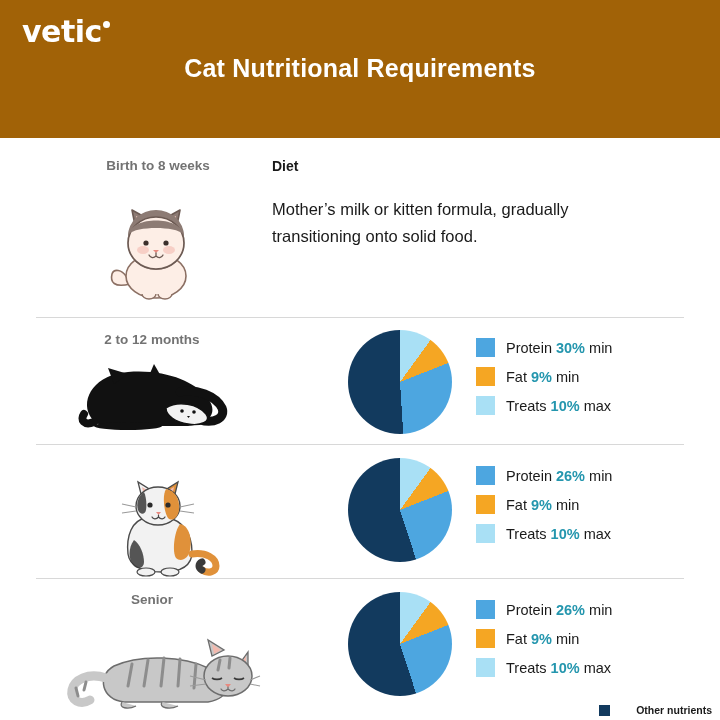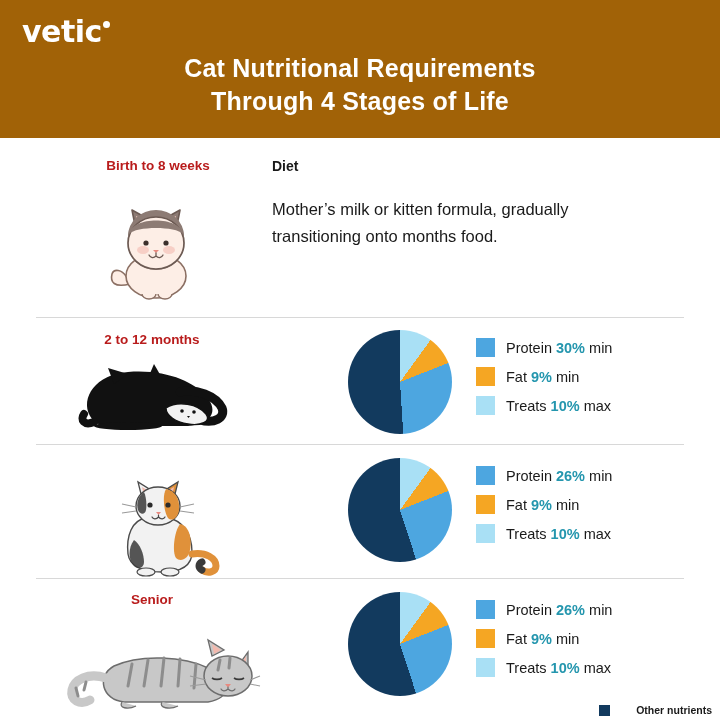--- a/index.html
+++ b/index.html
@@ -73,21 +73,21 @@
     position: absolute;
     left: 36px;
     width: 648px;
     height: 1px;
     background: #d8d8d8;
   }
   .stage-label {
     position: absolute;
     font-size: 13.5px;
     font-weight: bold;
-    color: #b91c1c;
+    color: #737373;
     text-align: center;
     white-space: nowrap;
   }
   .diet-heading {
     position: absolute;
     font-size: 14px;
     font-weight: bold;
     color: #1a1a1a;
   }
   .diet-text {
@@ -155,21 +155,20 @@
 </style>
 </head>
 <body>
 
 <div class="page">
 
   <div class="header">
     <div class="brand"><span>vetic</span><span class="dot"></span></div>
     <div class="title-block">
       <div class="title-line">Cat Nutritional Requirements</div>
-      <div class="title-line">Through 4 Stages of Life</div>
     </div>
   </div>
 
   <div class="row" style="top:138px;height:180px;">
     <div class="stage-label" style="left:58px;top:20px;width:200px;">Birth to 8 weeks</div>
 
     <svg class="cat-art" style="left:96px;top:50px;" width="120" height="120" viewBox="0 0 120 120">
       <ellipse cx="60" cy="88" rx="30" ry="22" fill="#fdeee6"></ellipse>
       <path d="M34 96 C18 100 14 94 16 86 C18 80 26 82 30 88 Z" fill="#fdeee6" stroke="#8b6f63" stroke-width="1.6" stroke-linejoin="round"></path>
       <ellipse cx="60" cy="88" rx="30" ry="22" fill="#fdeee6" stroke="#8b6f63" stroke-width="1.6"></ellipse>
@@ -185,21 +184,21 @@
       <ellipse cx="73" cy="62" rx="6" ry="4" fill="#f6c9bf" opacity="0.85"></ellipse>
       <circle cx="50" cy="55" r="2.6" fill="#3b2f2b"></circle>
       <circle cx="70" cy="55" r="2.6" fill="#3b2f2b"></circle>
       <path d="M57 62 L63 62 L60 65 Z" fill="#e8897f"></path>
       <path d="M60 65 L60 68 M60 68 C57 71 54 69 53 67 M60 68 C63 71 66 69 67 67" stroke="#6c5a53" stroke-width="1.3" fill="none" stroke-linecap="round"></path>
       <path d="M46 106 a7 5 0 0 0 14 0" fill="#fdeee6" stroke="#8b6f63" stroke-width="1.4"></path>
       <path d="M62 106 a7 5 0 0 0 14 0" fill="#fdeee6" stroke="#8b6f63" stroke-width="1.4"></path>
     </svg>
 
     <div class="diet-heading" style="left:272px;top:20px;">Diet</div>
-    <div class="diet-text" style="left:272px;top:58px;">Mother’s milk or kitten formula, gradually transitioning onto months food.</div>
+    <div class="diet-text" style="left:272px;top:58px;">Mother’s milk or kitten formula, gradually transitioning onto solid food.</div>
 
     <div class="row-divider" style="top:179px;"></div>
   </div>
 
   <div class="row" style="top:318px;height:126px;">
     <div class="stage-label" style="left:42px;top:14px;width:220px;">2 to 12 months</div>
 
     <svg class="cat-art" style="left:70px;top:38px;" width="170" height="80" viewBox="0 0 170 80">
       <path d="M20 60 C10 42 26 18 58 16 C96 13 124 26 136 40 C150 56 140 68 118 70 L40 70 C28 70 24 66 20 60 Z" fill="#111111"></path>
       <path d="M44 28 L38 12 L58 18 Z" fill="#111111"></path>

